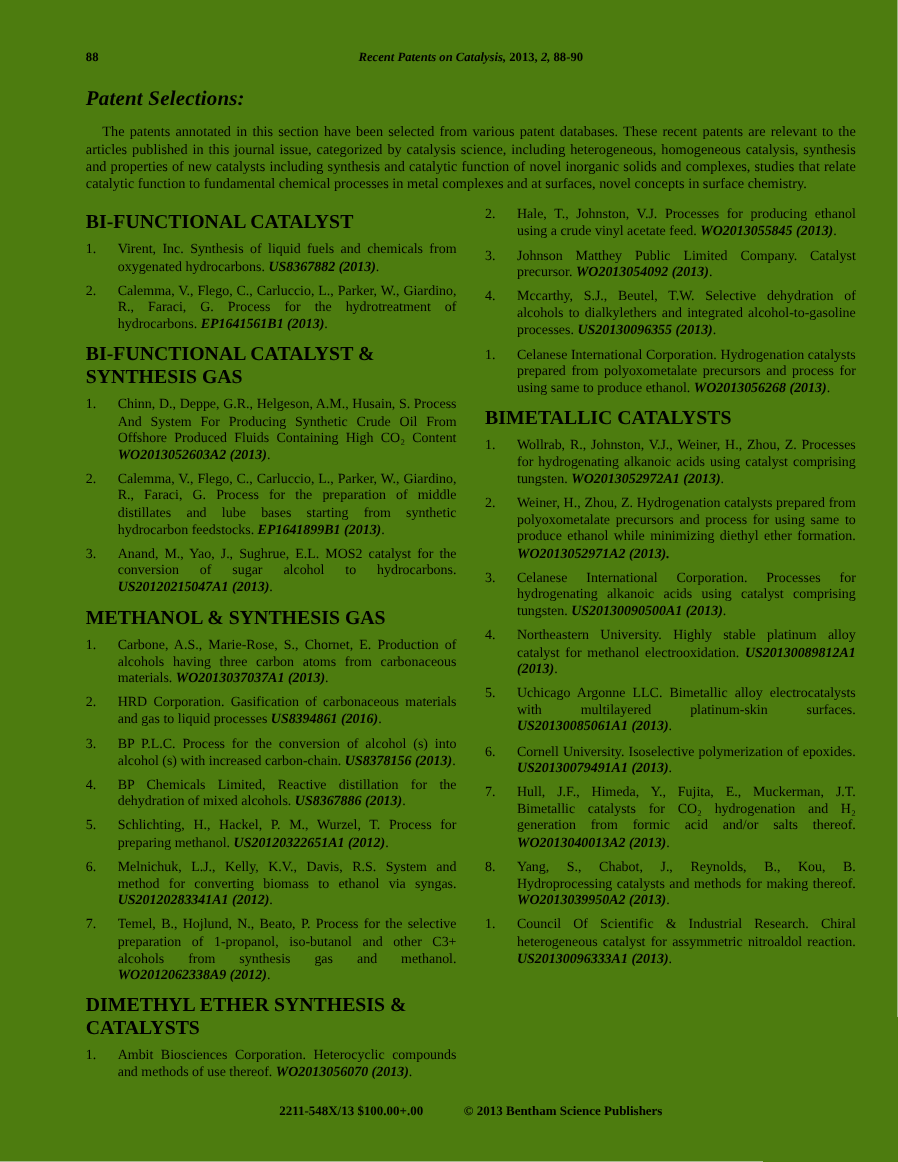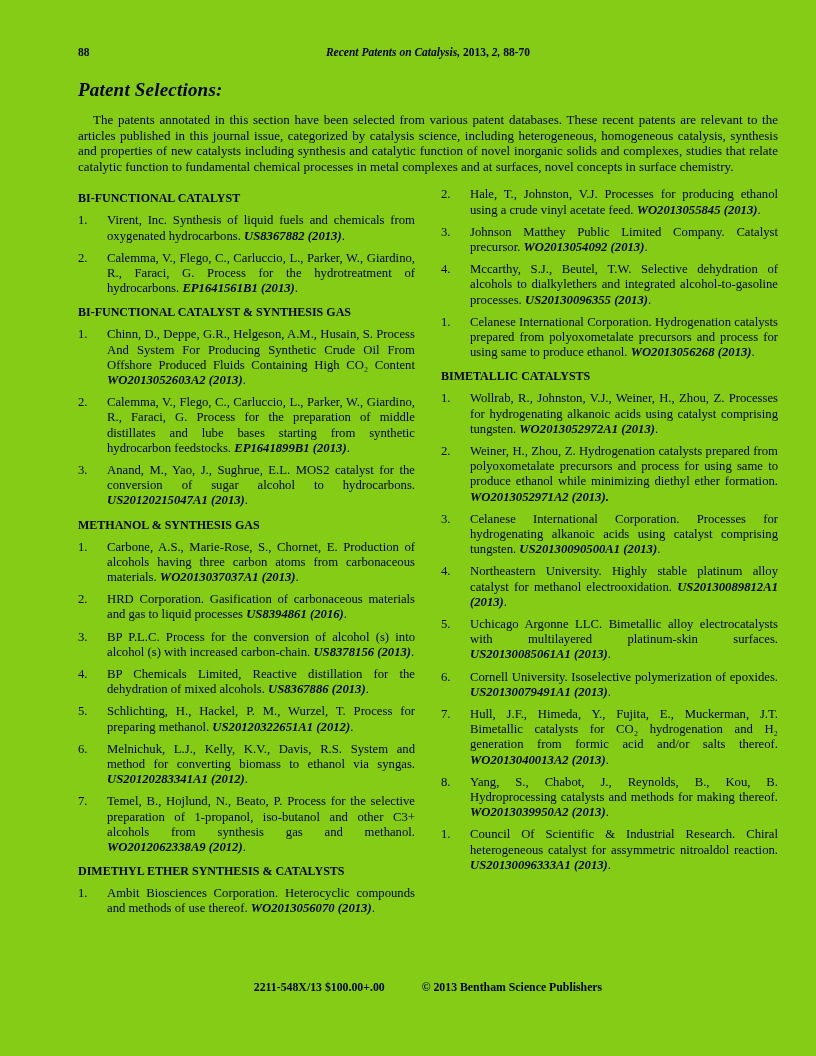--- a/index.html
+++ b/index.html
@@ -1,53 +1,53 @@
 <!DOCTYPE html>
 <html><head>
 <meta charset="utf-8">
 <style>
   html,body{margin:0;padding:0;background:#e8e8e8;}
   .page{
-    width:816px;height:1056px;margin:0 auto;background:#84cc16;
+    width:816px;height:1056px;margin:0 auto;background:#4d7c0f;
     position:relative;box-sizing:border-box;
     padding:46px 38px 0 78px;
     font-family:"Liberation Serif","DejaVu Serif",serif;
     color:#000;
   }
   .runhead{position:relative;height:16px;font-size:11.5px;font-weight:bold;}
   .runhead .pageno{position:absolute;left:0;top:0;}
   .runhead .center{position:absolute;left:50%;top:0;transform:translateX(-50%);white-space:nowrap;}
   .runhead .it{font-style:italic;text-align:right;}
   h1.page-title{font-size:19px;font-weight:bold;margin:17px 0 0 0;letter-spacing:.2px;font-style:italic;}
   p.intro{
     font-size:13px;line-height:15.6px;text-align:justify;
     text-indent:15px;margin:11px 0 0 0;
   }
   .cols{display:flex;gap:26px;margin-top:13px;}
   .col{width:337px;box-sizing:border-box;}
-  h2.sec{font-size:12px;font-weight:bold;margin:9px 0 7px 0;}
+  h2.sec{font-size:18px;font-weight:bold;margin:9px 0 7px 0;}
   h2.sec.first{margin-top:4px;}
   .item{display:flex;margin:0 0 7px 0;font-size:12.7px;line-height:15.2px;}
   .item .num{width:29px;flex:none;}
   .item .body{flex:1;text-align:justify;}
   .patent{font-weight:bold;font-style:italic;}
   .footer{
-    position:absolute;top:980px;left:78px;width:700px;
+    position:absolute;top:1003px;left:78px;width:700px;
     text-align:center;font-size:11.8px;font-weight:bold;
   }
   .footer .issn{margin-right:34px;}
 </style>
 </head>
 <body>
 
 <div class="page">
 
   <div class="runhead">
     <span class="pageno">88</span>
-    <span class="center"><span class="it">Recent Patents on Catalysis,</span><span> 2013, </span><span class="it">2,</span><span> 88-70</span></span>
+    <span class="center"><span class="it">Recent Patents on Catalysis,</span><span> 2013, </span><span class="it">2,</span><span> 88-90</span></span>
   </div>
 
   <h1 class="page-title">Patent Selections:</h1>
 
   <p class="intro">The patents annotated in this section have been selected from various patent databases. These recent patents are relevant to the articles published in this journal issue, categorized by catalysis science, including heterogeneous, homogeneous catalysis, synthesis and properties of new catalysts including synthesis and catalytic function of novel inorganic solids and complexes, studies that relate catalytic function to fundamental chemical processes in metal complexes and at surfaces, novel concepts in surface chemistry.</p>
 
   <div class="cols">
     <div class="col" id="col-left">
         <h2 class="sec first">BI-FUNCTIONAL CATALYST</h2>
         <div class="item">

